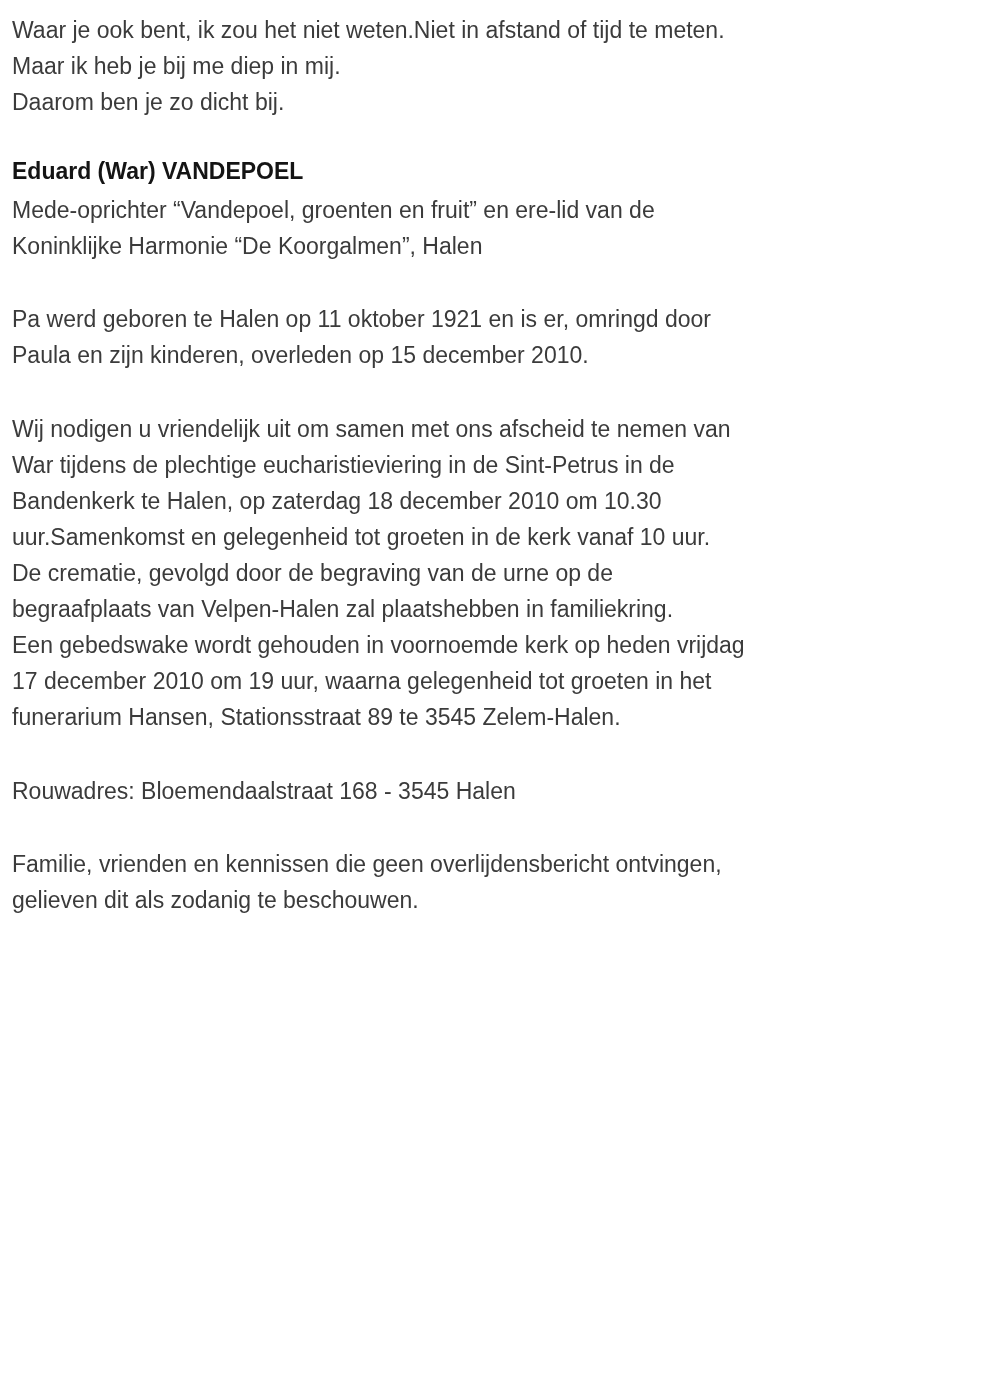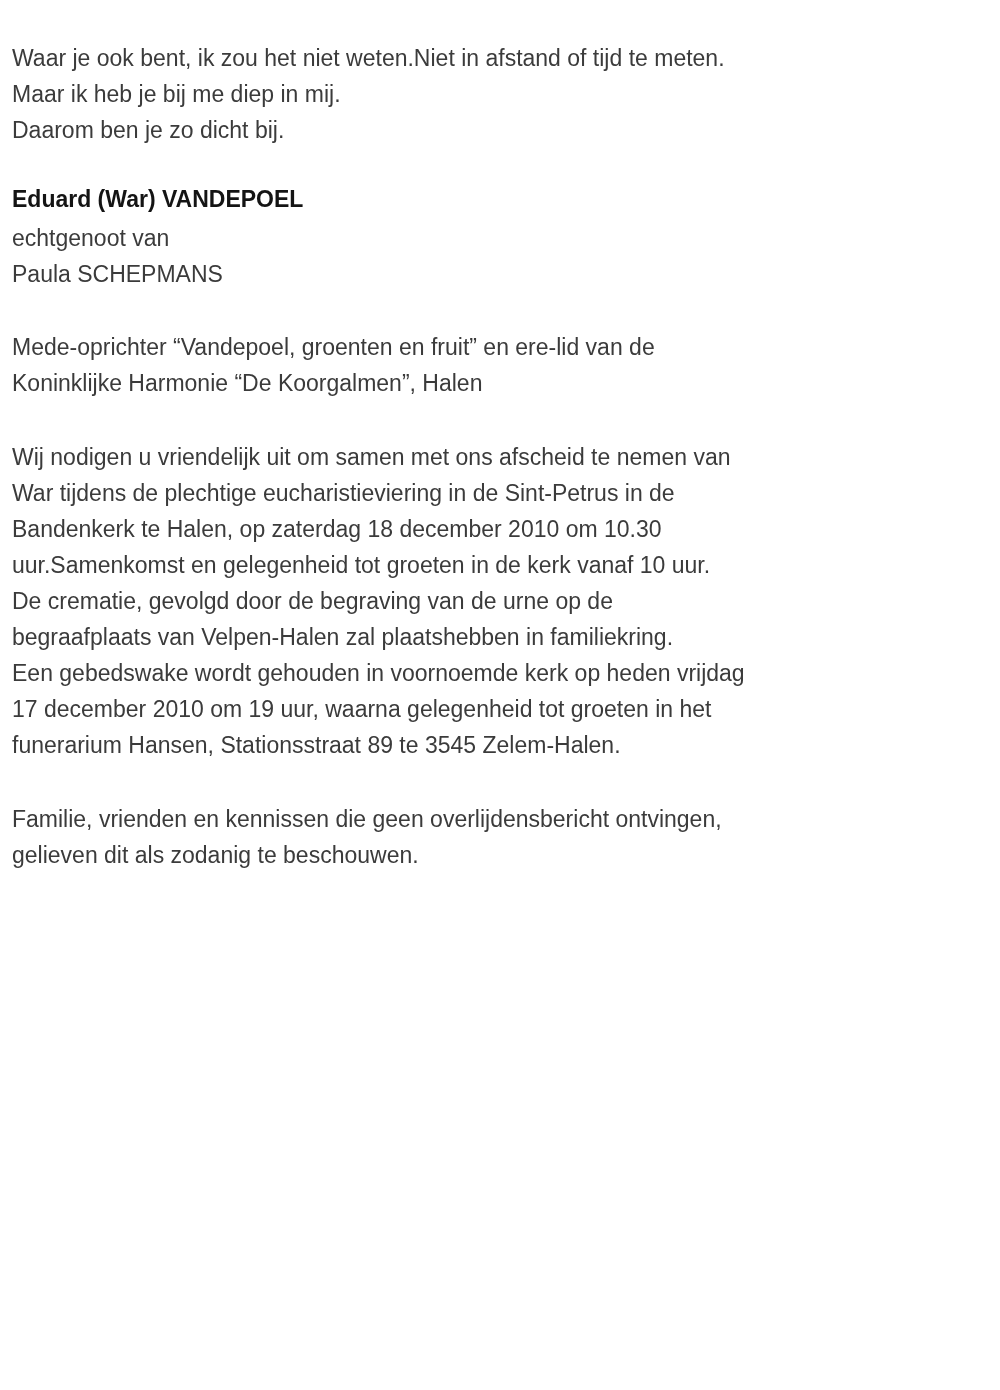--- a/index.html
+++ b/index.html
@@ -9,21 +9,20 @@
   }
   body {
     width: 1000px;
     min-height: 1390px;
     box-sizing: border-box;
     font-family: "Liberation Sans", "DejaVu Sans", sans-serif;
     color: #3b3b3b;
   }
   .page {
     padding: 12px 14px 20px 12px;
-    margin-top: 28px;
   }
   .body-text {
     margin: 0 0 37px 0;
     font-size: 23px;
     line-height: 1.57;
     font-weight: 400;
     white-space: pre-line; 
     color: #3b3b3b;
   }
   .body-text.tight {
@@ -42,35 +41,36 @@
 <body>
 
 <main class="page">
 
   <p class="body-text">Waar je ook bent, ik zou het niet weten.Niet in afstand of tijd te meten.
 Maar ik heb je bij me diep in mij.
 Daarom ben je zo dicht bij.</p>
 
   <h1 class="name">Eduard (War) VANDEPOEL</h1>
 
-  <p class="body-text tight">echtgenoot van
-Paula SCHEPMANS</p>
 
   <p class="body-text">Mede-oprichter “Vandepoel, groenten en fruit” en ere-lid van de
 Koninklijke Harmonie “De Koorgalmen”, Halen</p>
 
+  <p class="body-text">Pa werd geboren te Halen op 11 oktober 1921 en is er, omringd door
+Paula en zijn kinderen, overleden op 15 december 2010.</p>
 
 
   <p class="body-text">Wij nodigen u vriendelijk uit om samen met ons afscheid te nemen van
 War tijdens de plechtige eucharistieviering in de Sint-Petrus in de
 Bandenkerk te Halen, op zaterdag 18 december 2010 om 10.30
 uur.Samenkomst en gelegenheid tot groeten in de kerk vanaf 10 uur.
 De crematie, gevolgd door de begraving van de urne op de
 begraafplaats van Velpen-Halen zal plaatshebben in familiekring.
 Een gebedswake wordt gehouden in voornoemde kerk op heden vrijdag
 17 december 2010 om 19 uur, waarna gelegenheid tot groeten in het
 funerarium Hansen, Stationsstraat 89 te 3545 Zelem-Halen.</p>
 
+  <p class="body-text">Rouwadres: Bloemendaalstraat 168 - 3545 Halen</p>
 
   <p class="body-text">Familie, vrienden en kennissen die geen overlijdensbericht ontvingen,
 gelieven dit als zodanig te beschouwen.</p>
 
 </main>
 
 </body></html>

